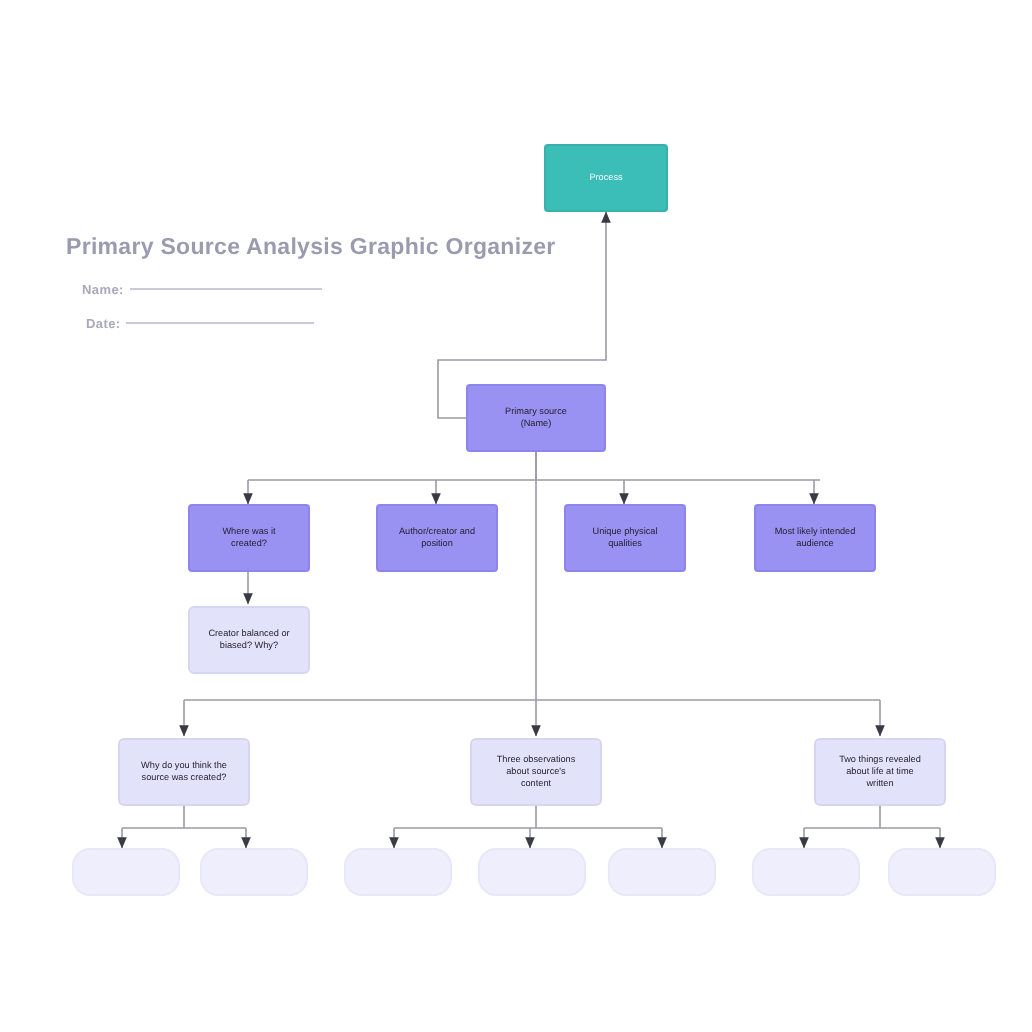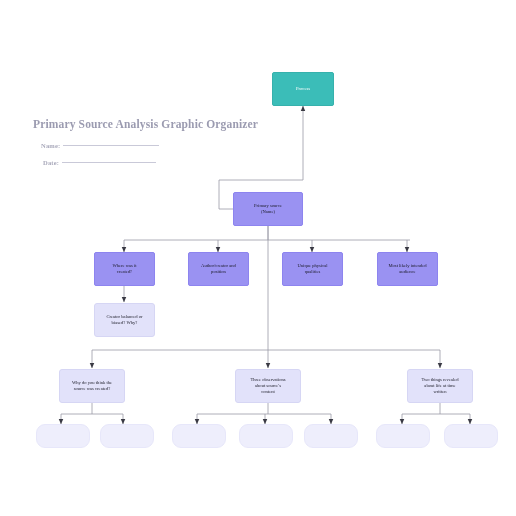--- a/index.html
+++ b/index.html
@@ -6,21 +6,21 @@
   html, body {
     margin: 0;
     padding: 0;
     background: #ffffff;
   }
   #canvas {
     position: relative;
     width: 516px;
     height: 472px;
     background: #ffffff;
-    font-family: Liberation Serif, serif;
+    font-family: Liberation Sans, sans-serif;
     overflow: hidden;
   }
   #wires {
     position: absolute;
     left: 0;
     top: 0;
     width: 516px;
     height: 516px;
     pointer-events: none;
   }

